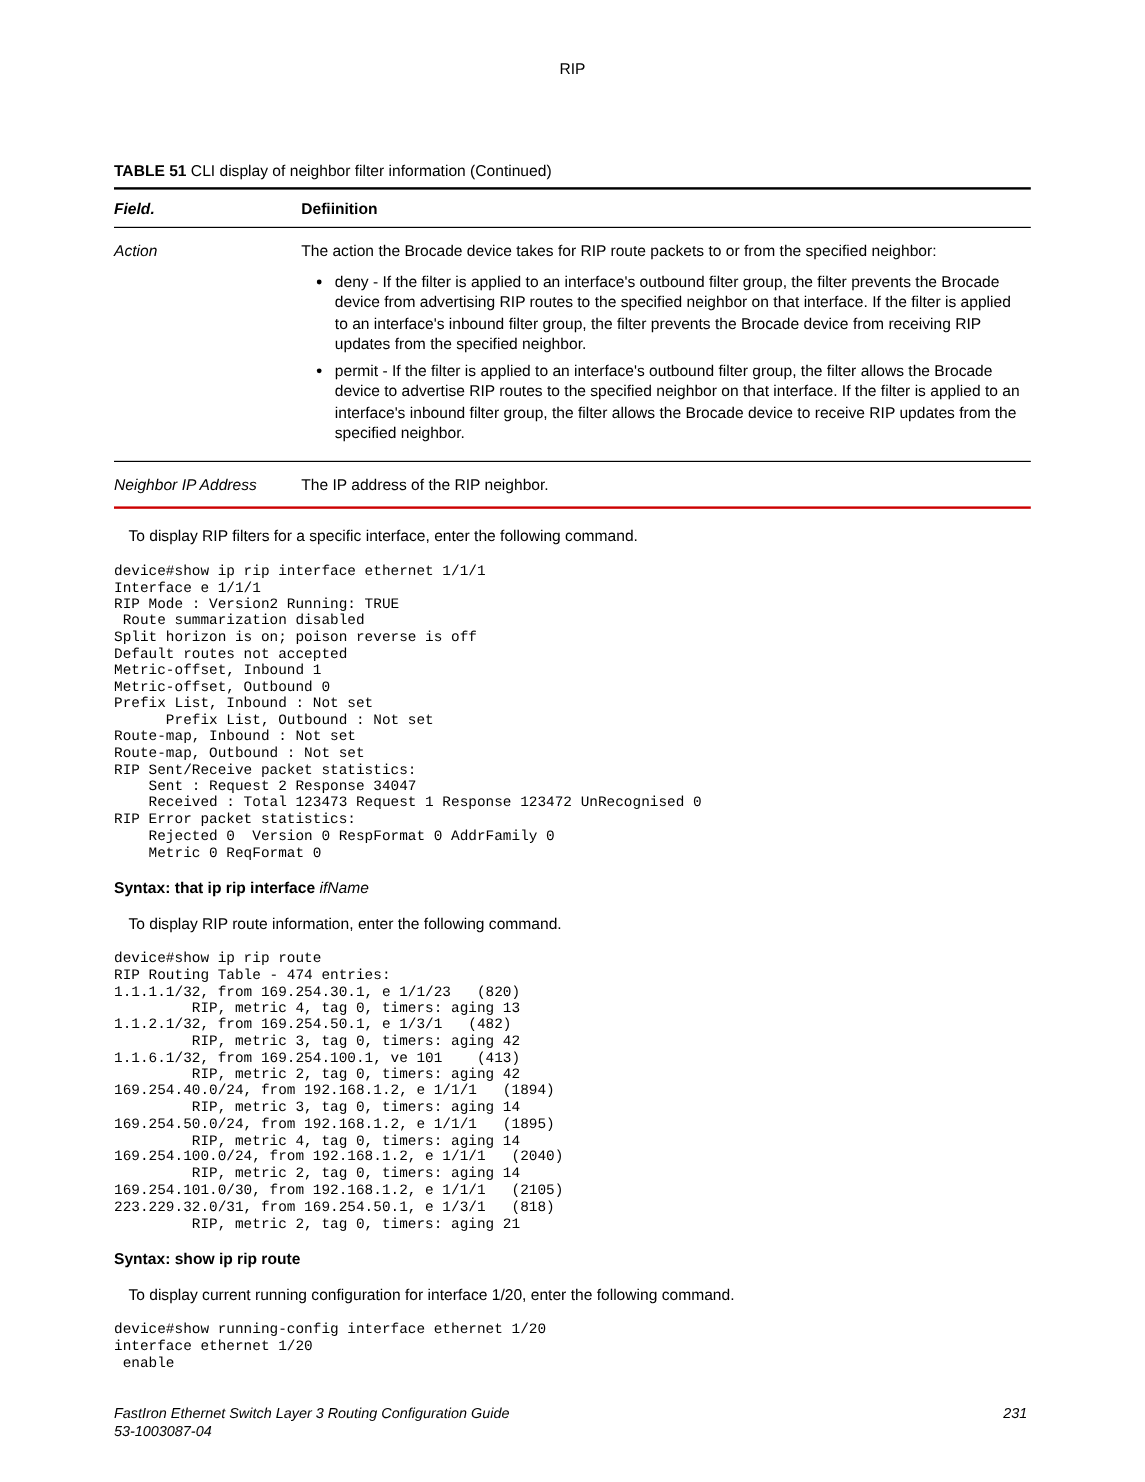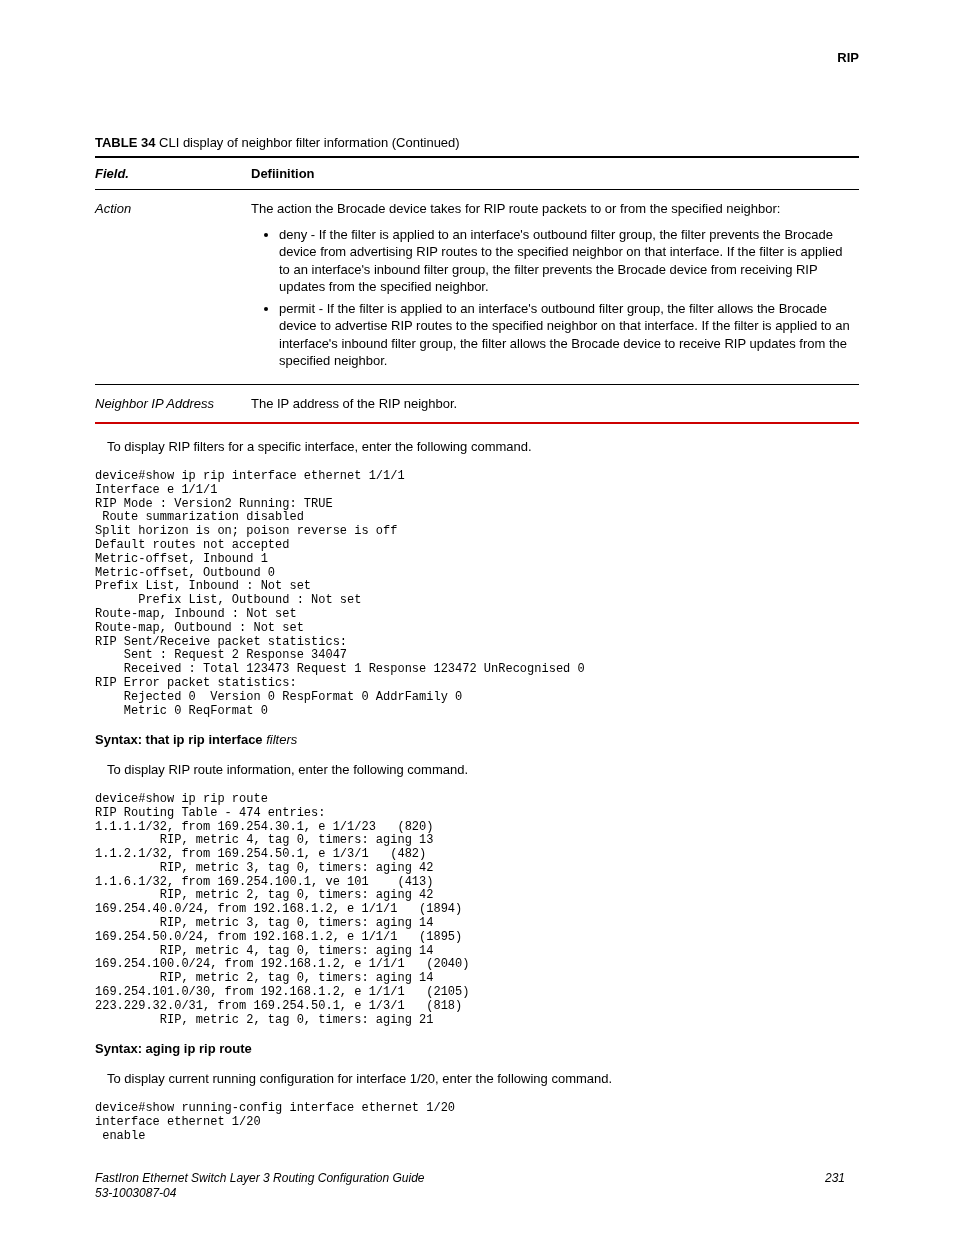--- a/index.html
+++ b/index.html
@@ -10,24 +10,23 @@
     color: #000;
     width: 954px;
   }
   .page {
     padding: 50px 95px 40px 95px;
     box-sizing: border-box;
     min-height: 1235px;
     position: relative;
   }
   .top-right {
-    text-align: right;
+    text-align: center;
     font-size: 13px;
     margin-bottom: 70px;
-    font-weight: bold;
   }
   .table-caption {
     font-size: 13px;
     margin-bottom: 6px;
   }
   .table-caption b { font-weight: bold; }
   .rule-thick {
     border-top: 2px solid #000;
     height: 0;
   }
@@ -78,38 +77,38 @@
   .syntax-line {
     font-weight: bold;
     font-size: 13px;
     margin: 12px 0;
   }
   .syntax-line .ital { font-style: italic; font-weight: normal; }
   .footer {
     position: absolute;
     bottom: 34px;
     left: 95px;
-    right: 109px;
+    right: 98px;
     font-size: 12px;
     font-style: italic;
     display: flex;
     justify-content: space-between;
   }
   .footer .left { line-height: 1.25; }
   .footer .right { font-style: italic; }
 </style>
 </head>
 <body>
 
 <div class="page">
 
   <div class="top-right">RIP</div>
 
   <div class="table-caption">
-    <b>TABLE 34</b><span>   CLI display of neighbor filter information (Continued)</span>
+    <b>TABLE 51</b><span>   CLI display of neighbor filter information (Continued)</span>
   </div>
   <div class="rule-thick"></div>
 
   <table class="defs">
     <thead>
       <tr>
         <th class="col-field">Field.</th>
         <th>Defiinition</th>
       </tr>
     </thead>
@@ -157,21 +156,21 @@
 Route-map, Inbound : Not set
 Route-map, Outbound : Not set
 RIP Sent/Receive packet statistics:
     Sent : Request 2 Response 34047
     Received : Total 123473 Request 1 Response 123472 UnRecognised 0
 RIP Error packet statistics:
     Rejected 0  Version 0 RespFormat 0 AddrFamily 0
     Metric 0 ReqFormat 0</pre>
 
   <div class="syntax-line">
-    <span>Syntax: that ip rip interface </span><span class="ital">filters</span>
+    <span>Syntax: that ip rip interface </span><span class="ital">ifName</span>
   </div>
 
   <p class="body-text">To display RIP route information, enter the following command.</p>
 
   <pre class="codeblock">device#show ip rip route 
 RIP Routing Table - 474 entries:
 1.1.1.1/32, from 169.254.30.1, e 1/1/23   (820)
          RIP, metric 4, tag 0, timers: aging 13
 1.1.2.1/32, from 169.254.50.1, e 1/3/1   (482)
          RIP, metric 3, tag 0, timers: aging 42
@@ -181,21 +180,21 @@
          RIP, metric 3, tag 0, timers: aging 14
 169.254.50.0/24, from 192.168.1.2, e 1/1/1   (1895)
          RIP, metric 4, tag 0, timers: aging 14
 169.254.100.0/24, from 192.168.1.2, e 1/1/1   (2040)
          RIP, metric 2, tag 0, timers: aging 14
 169.254.101.0/30, from 192.168.1.2, e 1/1/1   (2105)
 223.229.32.0/31, from 169.254.50.1, e 1/3/1   (818)
          RIP, metric 2, tag 0, timers: aging 21</pre>
 
   <div class="syntax-line">
-    <span>Syntax: aging ip rip route</span>
+    <span>Syntax: show ip rip route</span>
   </div>
 
   <p class="body-text">To display current running configuration for interface 1/20, enter the following command.</p>
 
   <pre class="codeblock">device#show running-config interface ethernet 1/20
 interface ethernet 1/20
  enable</pre>
 
   <div class="footer">
     <div class="left">

